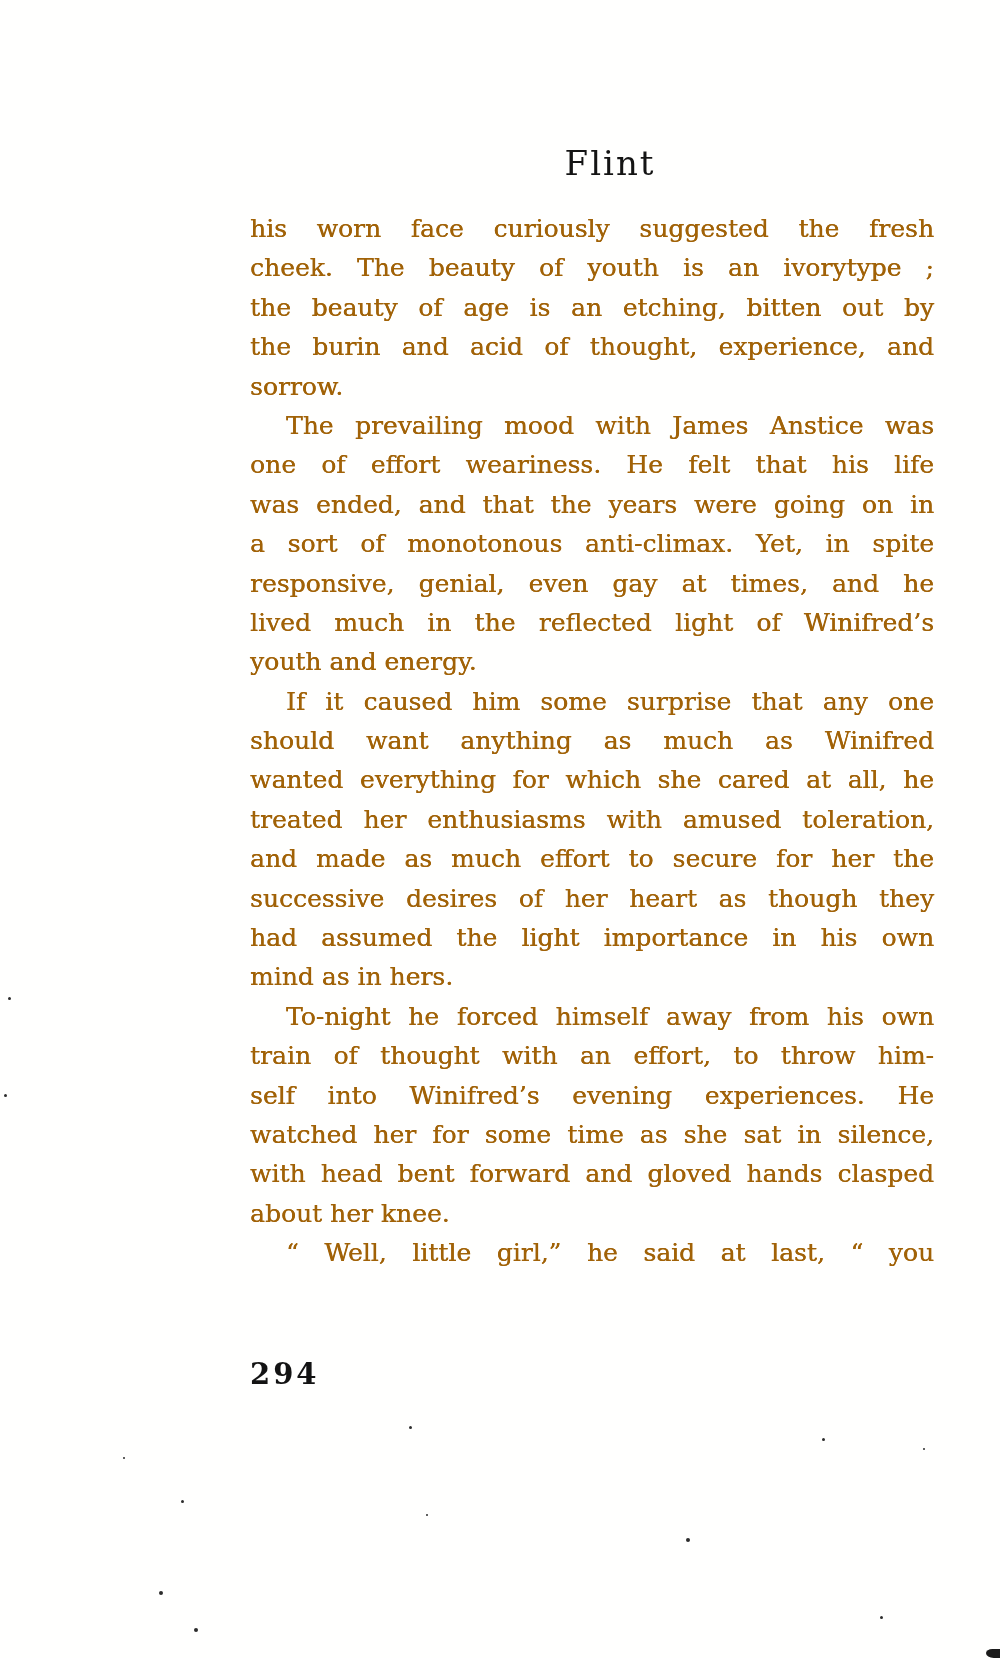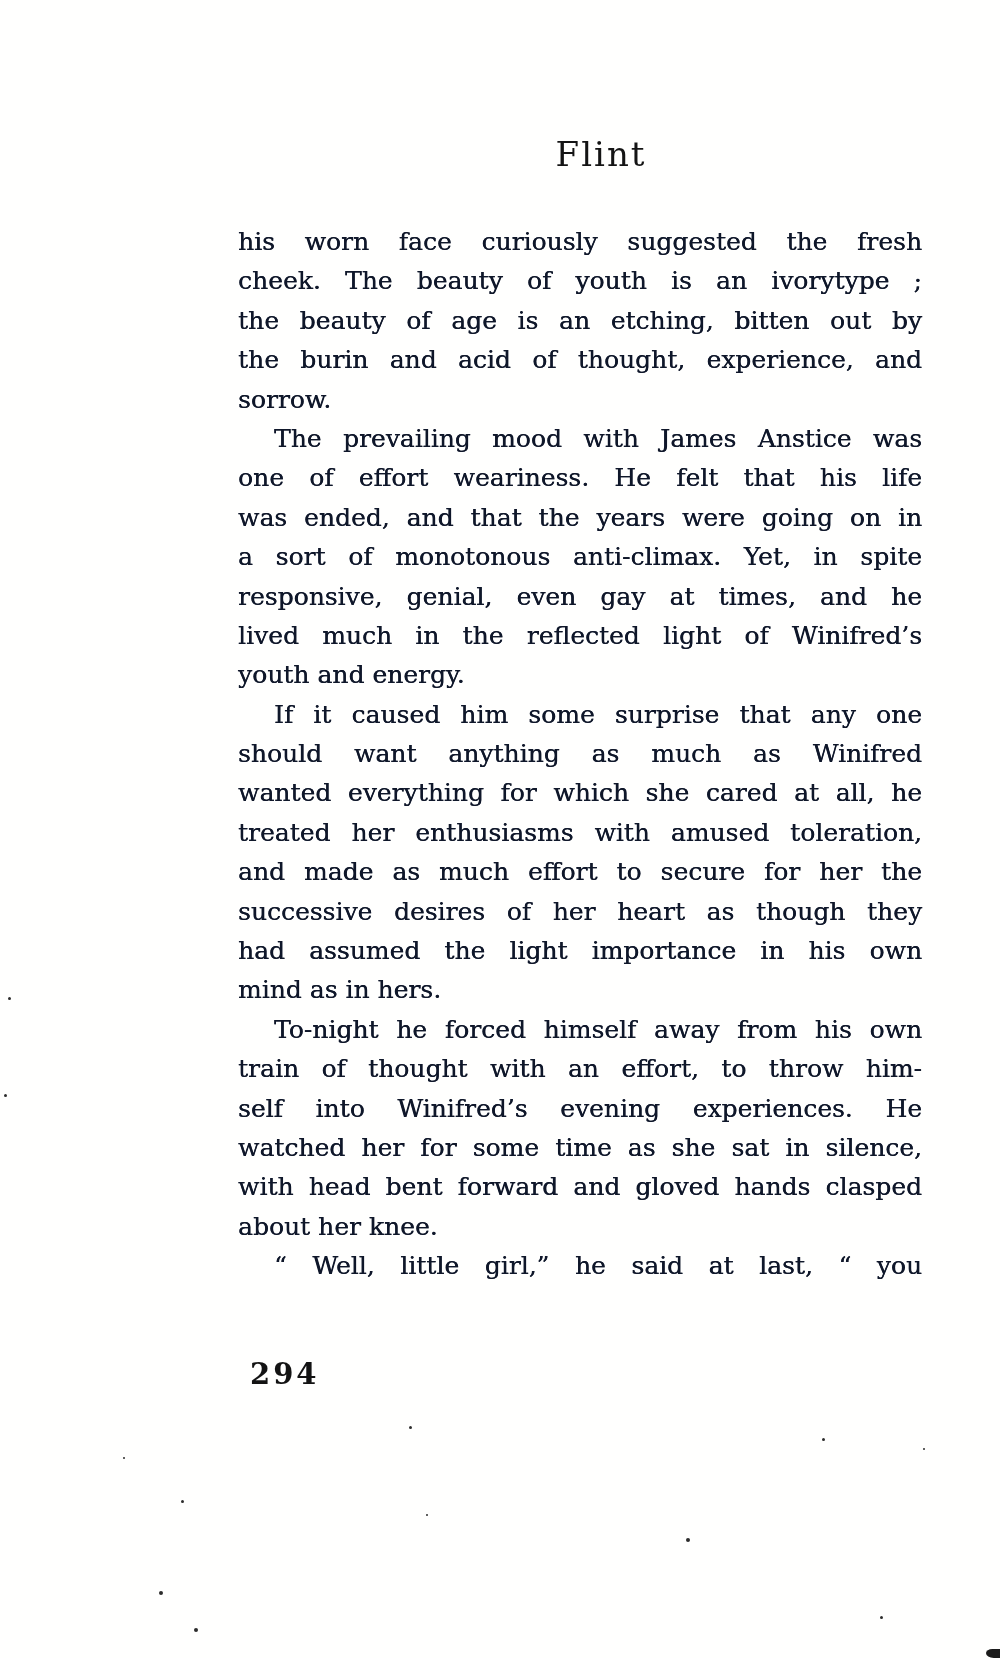--- a/index.html
+++ b/index.html
@@ -18,37 +18,36 @@
     position: absolute;
     inset: 0;
     background: #fffffe;
     color: #161616;
   }
   .running-head {
     position: absolute;
     top: 133px;
     left: 250px;
     width: 694px;
-    margin: 4px;
+    margin: 13px;
     text-align: center;
     font-size: 34px;
     font-weight: 400;
     line-height: 1;
     letter-spacing: 2px;
     color: #141414;
   }
   .textblock {
     position: absolute;
     top: 209px;
-    left: 238px;
+    left: 250px;
     width: 684px;
     font-size: 25px;
-    color: #0f172a;
+    color: #a16207;
     text-shadow: 0.3px 0 0 currentColor;
-    margin-top: 13px;
   }
   .line {
     height: 39.4px;
     line-height: 39.4px;
     text-align: justify;
     
     text-align-last: justify;
   }
   .line.flush {
     text-align-last: left;

